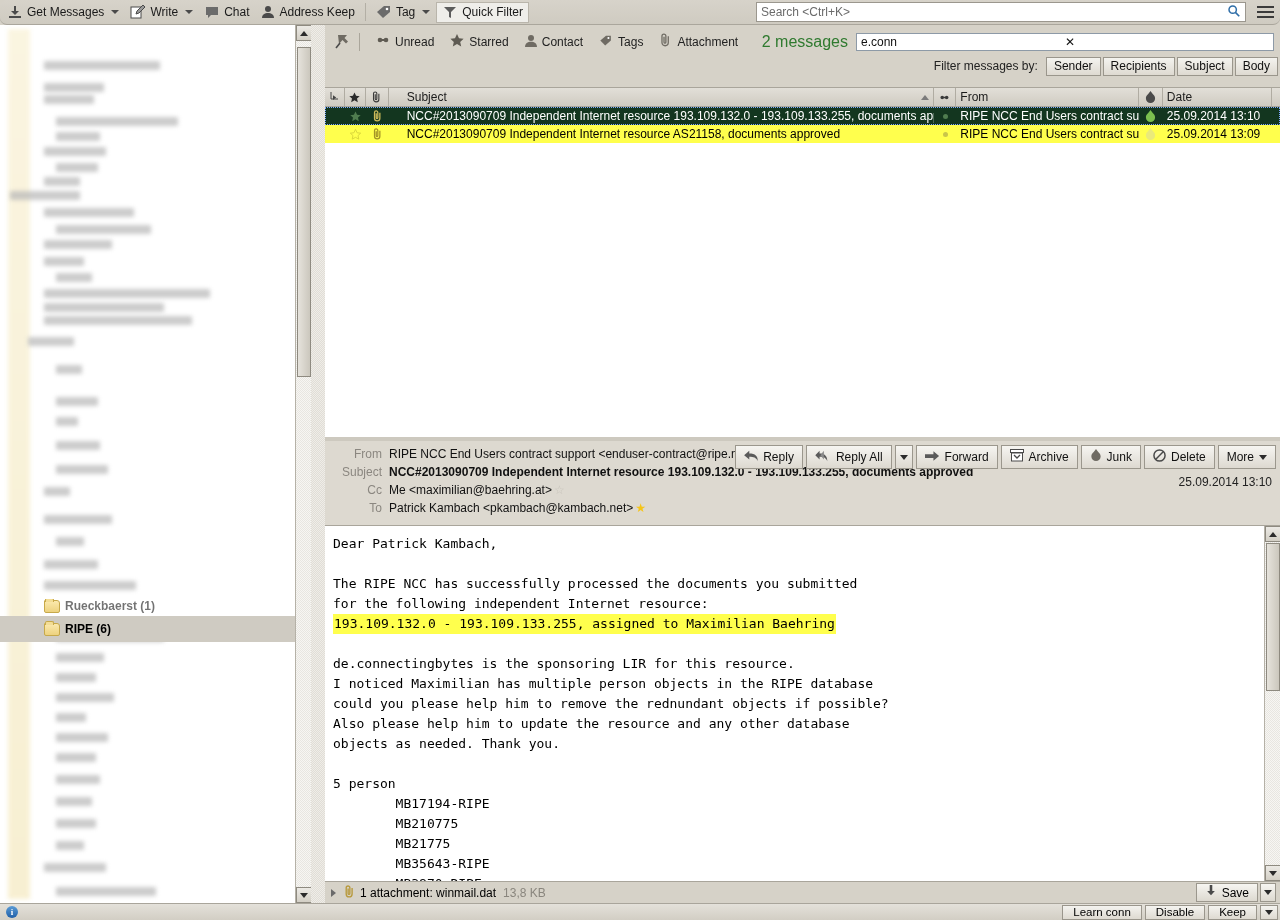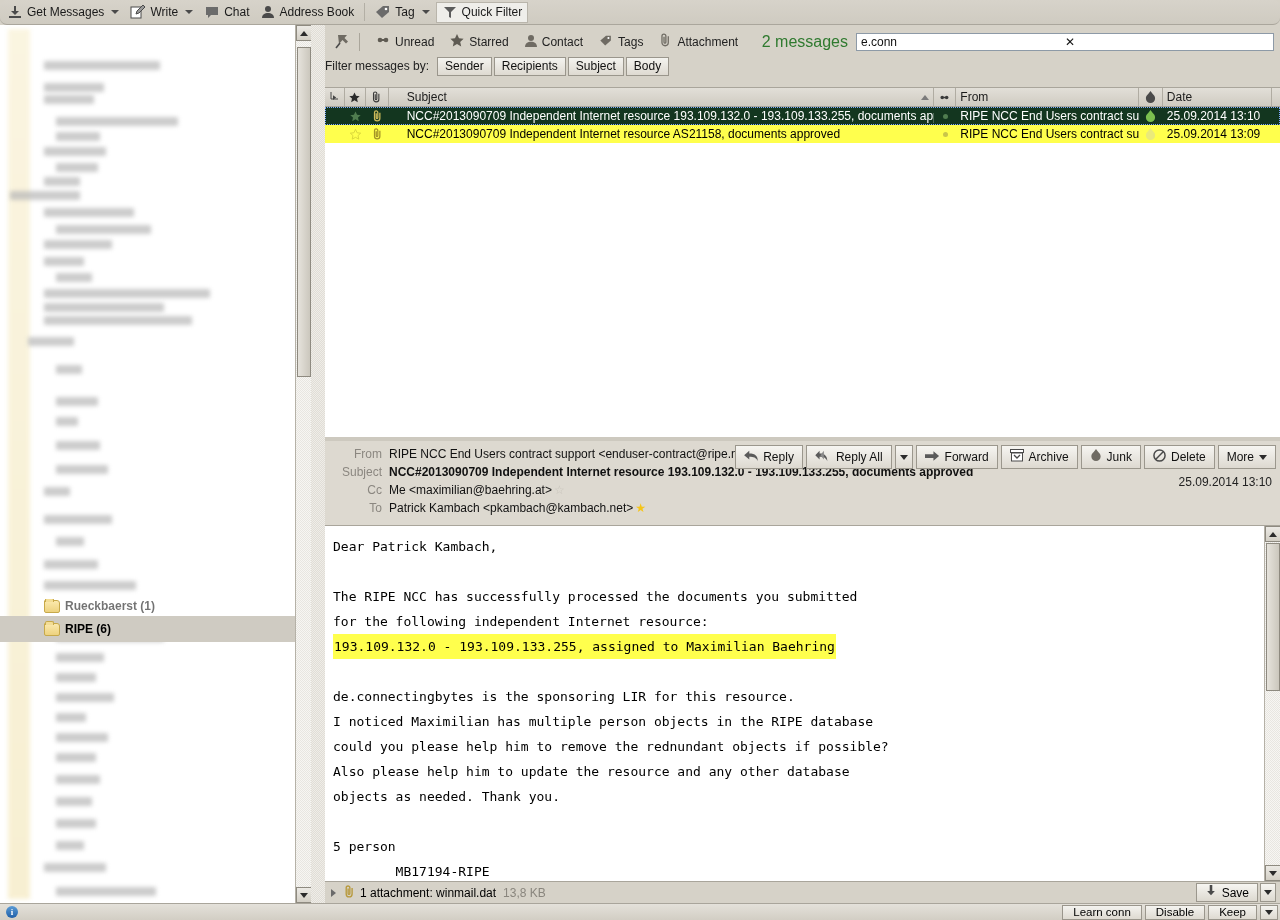--- a/index.html
+++ b/index.html
@@ -103,21 +103,21 @@
   .qf-vsep { width: 1px; height: 18px; background: #aaa69b; margin: 0 8px 0 4px; }
   .qf-item { display: flex; align-items: center; gap: 5px; padding: 0 8px;
     height: 22px; font-size: 12px; color: #222; }
   .qf-count { color: #2f7a2f; font-size: 16px; margin-left: auto; margin-right: 8px; white-space: nowrap;}
   .qf-input {
     width: 418px; height: 18px; background: #fff; border: 1px solid #8d9aa7;
     display: flex; align-items: center; padding: 0 4px;
   }
   .qf-input span { flex: 1; font-size: 12px; color: #111; }
   .qf-x { color: #3f6f9f; font-size: 14px; line-height: 1; padding: 0 2px; }
-  .qf-row2 { display: flex; align-items: center; 
+  .qf-row2 { display: flex; align-items: center; justify-content: flex-end;
     height: 22px; padding-right: 2px; gap: 2px; }
   .qf-lbl { font-size: 12px; color: #222; margin-right: 6px; }
   .qf-tog {
     height: 19px; padding: 0 7px; display: flex; align-items: center;
     background: linear-gradient(#f4f3ef,#dedad1); border: 1px solid #9a968c;
     font-size: 12px; color: #111;
   }
 
   
   .mlist { position: absolute; left: 325px; top: 88px; width: 955px; height: 349px; background: #fff; }
@@ -155,21 +155,21 @@
   }
   .mbtn.narrow { padding: 0 4px; }
   .msgdate { position: absolute; right: 8px; top: 34px; font-size: 12px; color: #222; }
 
   
   .mbody {
     position: absolute; left: 325px; top: 526px; width: 939px; height: 355px;
     background: #fff; overflow: hidden; padding: 8px 0 0 8px;
   }
   .mono { font-family: "DejaVu Sans Mono", monospace; font-size: 13px;
-    line-height: 25px; white-space: pre; color: #000; }
+    line-height: 20px; white-space: pre; color: #000; }
   .mono .mark { background: #ffff4d; display: inline-block; padding: 0 1px; }
   .body-scroll {
     position: absolute; right: 0; top: 526px; width: 16px; height: 355px;
     background: repeating-conic-gradient(#e8e6e1 0% 25%, #f7f6f3 0% 50%) 0 0/2px 2px;
     border-left: 1px solid #b5b1a7;
   }
 
   
   .attbar {
     position: absolute; left: 325px; top: 881px; width: 955px; height: 22px;
@@ -242,21 +242,21 @@
       <span>Chat</span>
     </div>
 
     <div class="tb-btn">
       <span class="tb-ico">
         <svg width="16" height="16" viewBox="0 0 16 16">
           <circle cx="8" cy="5" r="3" fill="#4a4a4a"></circle>
           <path d="M2 14c0-3.3 2.7-5 6-5s6 1.7 6 5z" fill="#4a4a4a"></path>
         </svg>
       </span>
-      <span>Address Book</span>
+      <span>Address Keep</span>
     </div>
 
     <div class="tb-sep"></div>
 
     <div class="tb-btn">
       <span class="tb-ico">
         <svg width="16" height="16" viewBox="0 0 16 16">
           <path d="M1 8l7-6h6v6l-7 6z" fill="#6b6b6b"></path>
           <circle cx="11" cy="5" r="1.3" fill="#fff"></circle>
         </svg>
@@ -267,20 +267,36 @@
 
     <div class="tb-btn active">
       <span class="tb-ico">
         <svg width="16" height="16" viewBox="0 0 16 16">
           <path d="M2 3h12l-5 5v6l-2-1V8z" fill="#5c5c5c"></path>
         </svg>
       </span>
       <span>Quick Filter</span>
     </div>
 
+    <div class="searchwrap">
+      <div class="searchbox">
+        <span class="ph">Search &lt;Ctrl+K&gt;</span>
+        <span>
+          <svg width="14" height="14" viewBox="0 0 16 16">
+            <circle cx="6.5" cy="6.5" r="4.2" fill="none" stroke="#2f6ea8" stroke-width="1.7"></circle>
+            <line x1="9.6" y1="9.6" x2="14" y2="14" stroke="#2f6ea8" stroke-width="1.9"></line>
+          </svg>
+        </span>
+      </div>
+      <div class="hamburger">
+        <i></i>
+        <i></i>
+        <i></i>
+      </div>
+    </div>
   </div>
 
   <div class="sidebar">
 
     <div style="position:absolute;left:8px;top:4px;width:22px;height:870px;
                 background:linear-gradient(#f7edc8,#f2e3ae);opacity:.55;filter:blur(2px);"></div>
 
     <div id="redacted-host">
         <div class="redact" style="position: absolute; left: 44px; top: 36px; width: 116px;"></div>
         <div class="redact" style="position: absolute; left: 44px; top: 58px; width: 60px;"></div>

